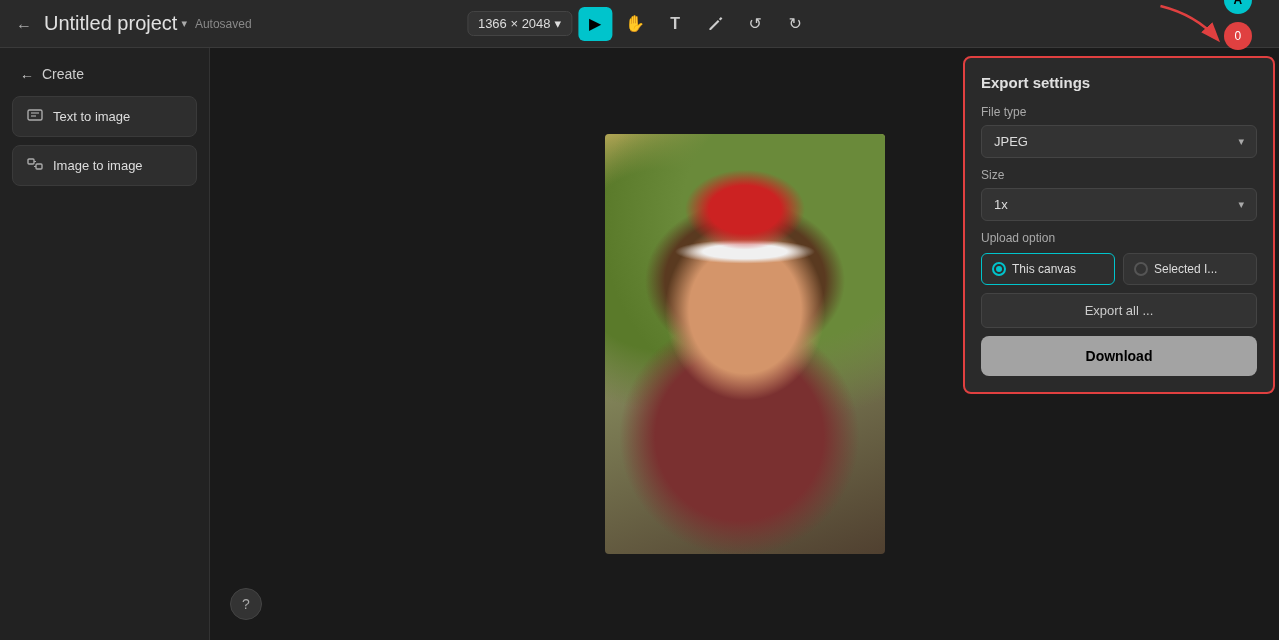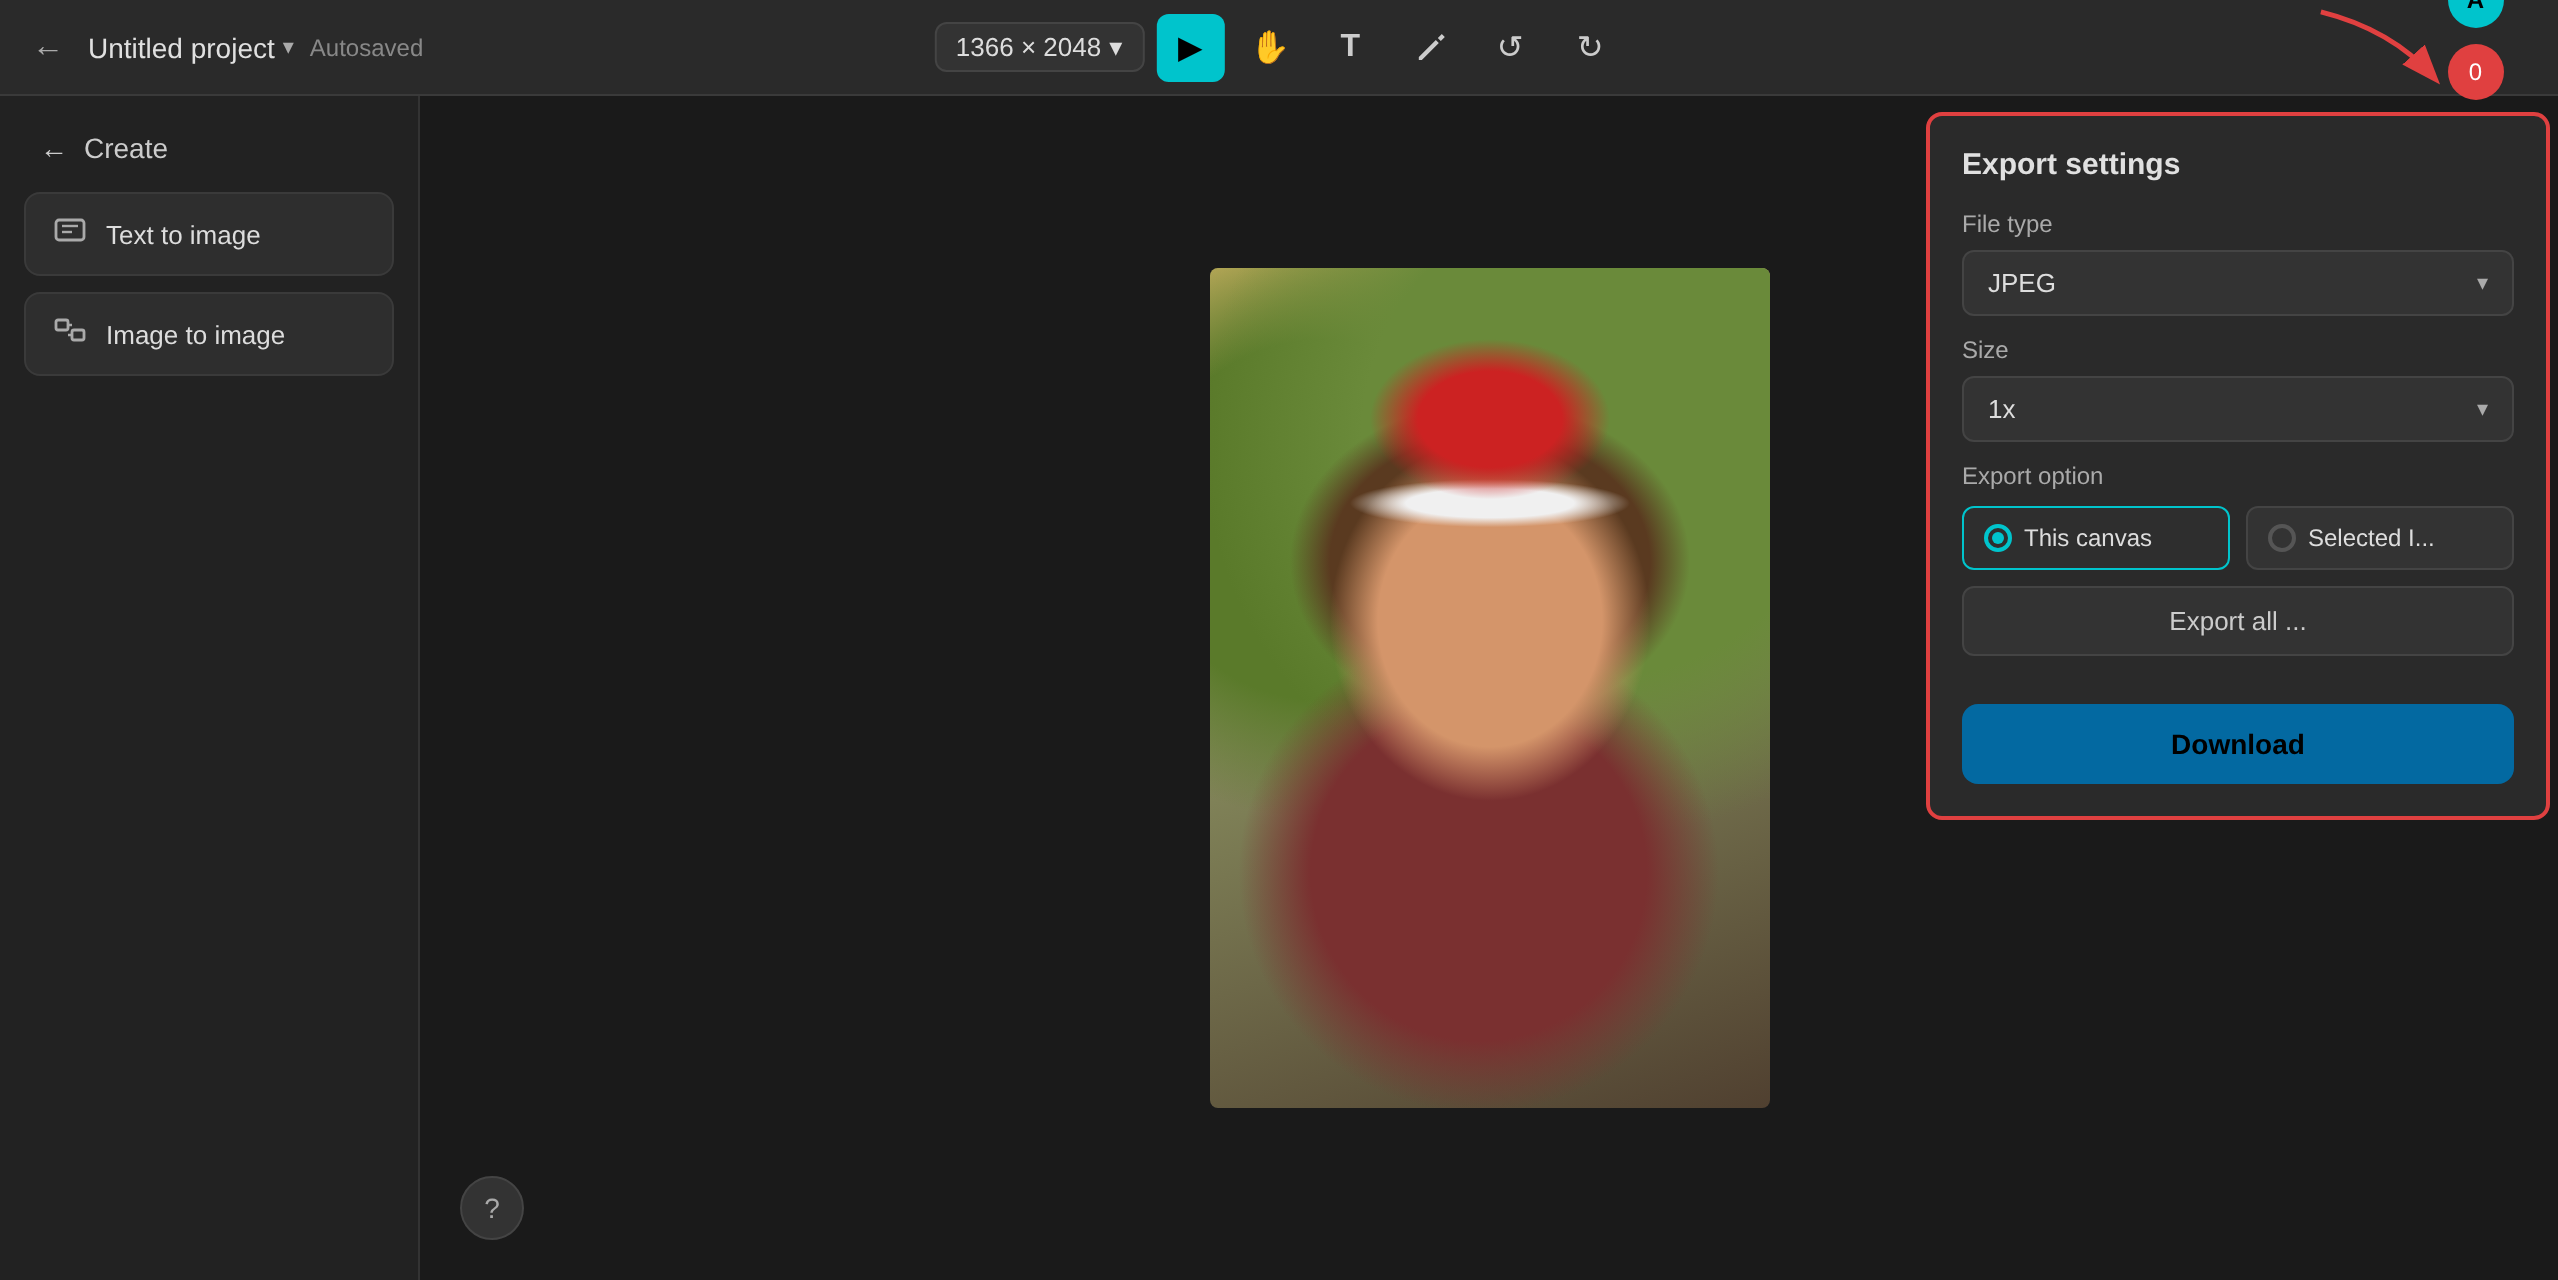--- a/index.html
+++ b/index.html
@@ -38,21 +38,21 @@
       padding: 4px;
     }
     .toolbar-project {
       display: flex;
       align-items: center;
       gap: 4px;
       cursor: pointer;
     }
     .toolbar-project-name {
       color: #e0e0e0;
-      font-size: 14px;
+      font-size: 20px;
     }
     .toolbar-project-chevron {
       color: #aaa;
       font-size: 11px;
     }
     .toolbar-autosaved {
       color: #888;
       font-size: 12px;
     }
     .toolbar-center {
@@ -367,30 +367,30 @@
       border-radius: 6px;
       padding: 9px;
       color: #ccc;
       font-size: 13px;
       cursor: pointer;
       text-align: center;
       margin-top: 8px;
     }
     .download-main-btn {
       width: 100%;
-      background: #0369a1;
+      background: #a3a3a3;
       border: none;
       border-radius: 8px;
       padding: 12px;
       color: #000;
       font-size: 14px;
       font-weight: 600;
       cursor: pointer;
       text-align: center;
-      margin-top: 24px;
+      margin-top: 8px;
     }
   </style>
 </head>
 <body>
 
 <div class="toolbar">
   <div class="toolbar-left">
     <div class="toolbar-back">
       <span>←</span>
     </div>
@@ -491,21 +491,21 @@
     <span>JPEG</span>
     <span class="chevron">▾</span>
   </div>
 
   <div class="export-label">Size</div>
   <div class="export-select">
     <span>1x</span>
     <span class="chevron">▾</span>
   </div>
 
-  <div class="export-label">Export option</div>
+  <div class="export-label">Upload option</div>
 
   <div class="export-options-row">
     <div class="export-option-btn active">
       <div class="radio-circle filled"></div>
       <span>This canvas</span>
     </div>
     <div class="export-option-btn">
       <div class="radio-circle-empty"></div>
       <span>Selected I...</span>
     </div>

